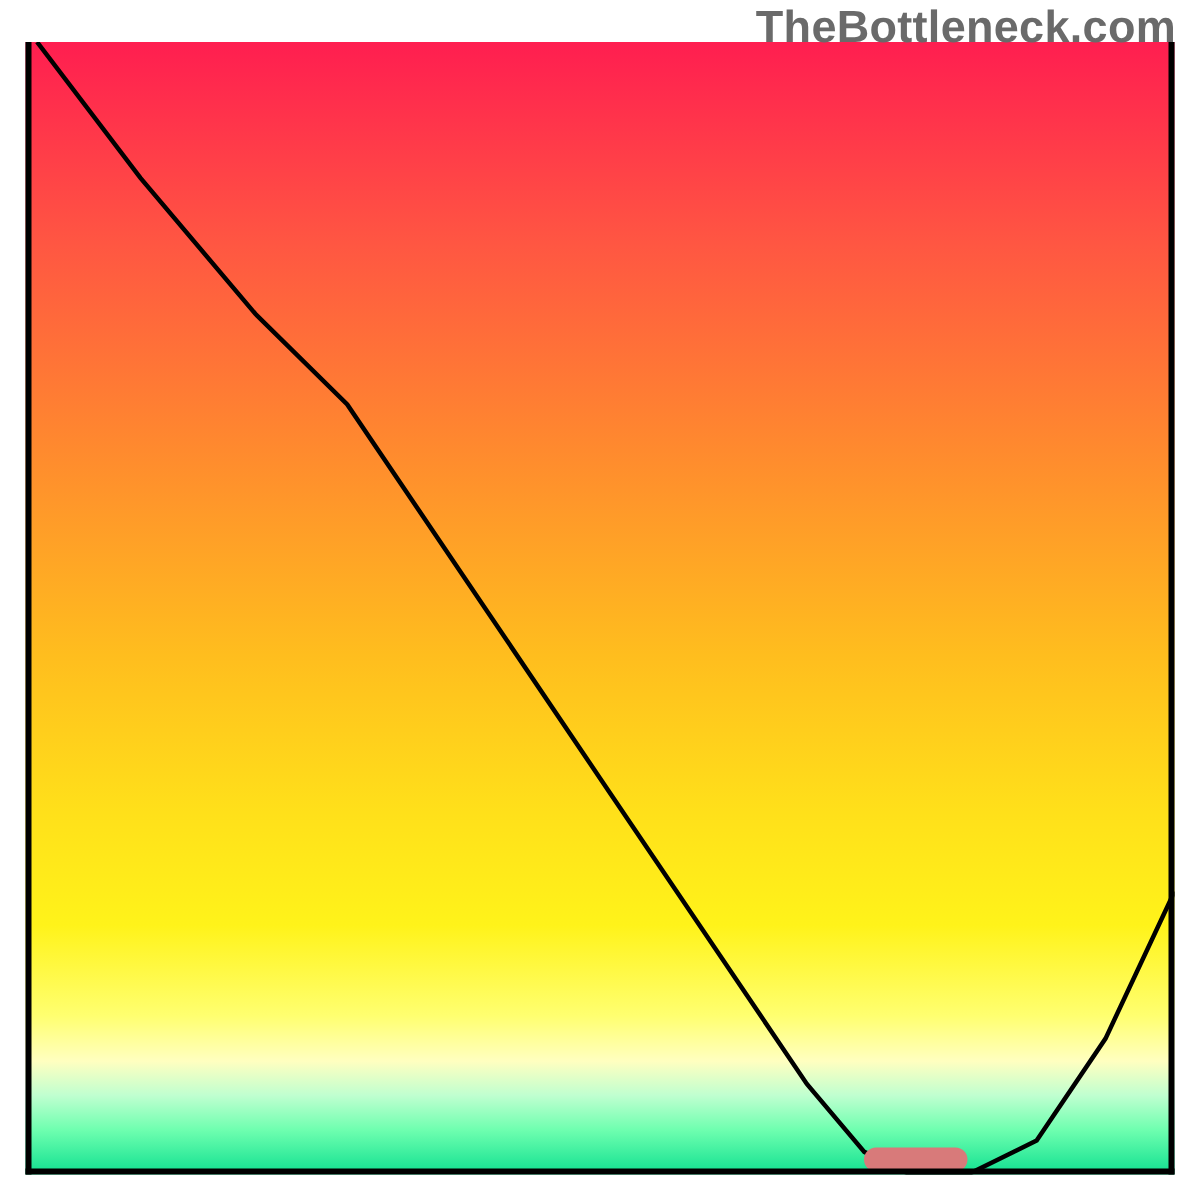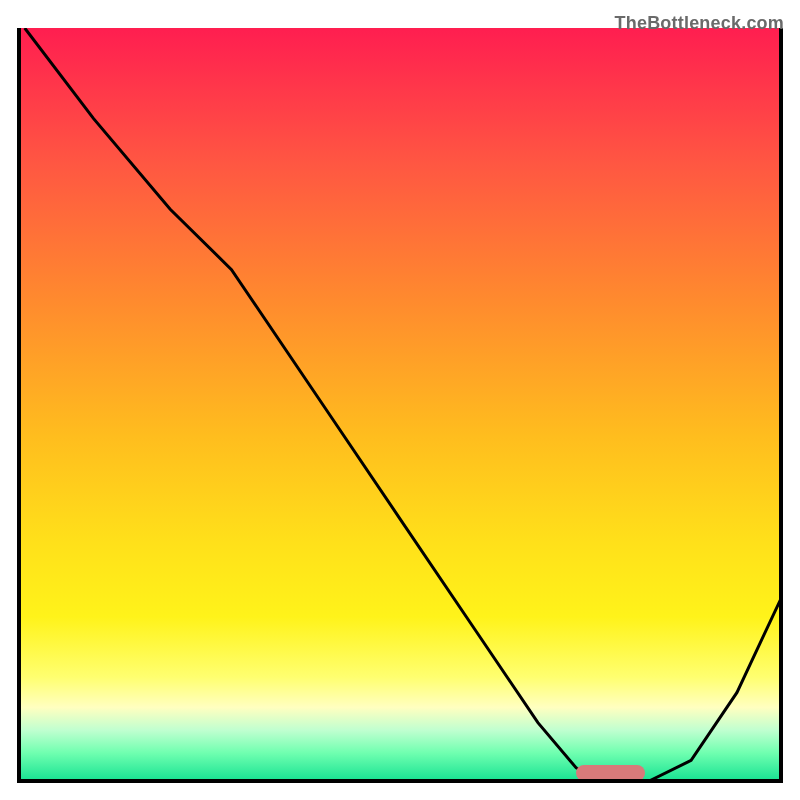--- a/index.html
+++ b/index.html
@@ -46,25 +46,24 @@
     box-sizing: border-box;
     border-left: 4px solid #000;
     border-right: 4px solid #000;
     border-bottom: 4px solid #000;
     pointer-events: none;
   }
   .watermark {
     position: absolute;
     top: 2px;
     right: 16px;
-    font-size: 18px;
+    font-size: 30px;
     font-weight: 600;
     color: #6a6a6a;
     letter-spacing: 0.2px;
-    margin-top: 11px;
   }
   .curve {
     position: absolute;
     left: 17px;
     top: 28px;
     width: 766px;
     height: 755px;
     pointer-events: none;
   }
   .marker {

